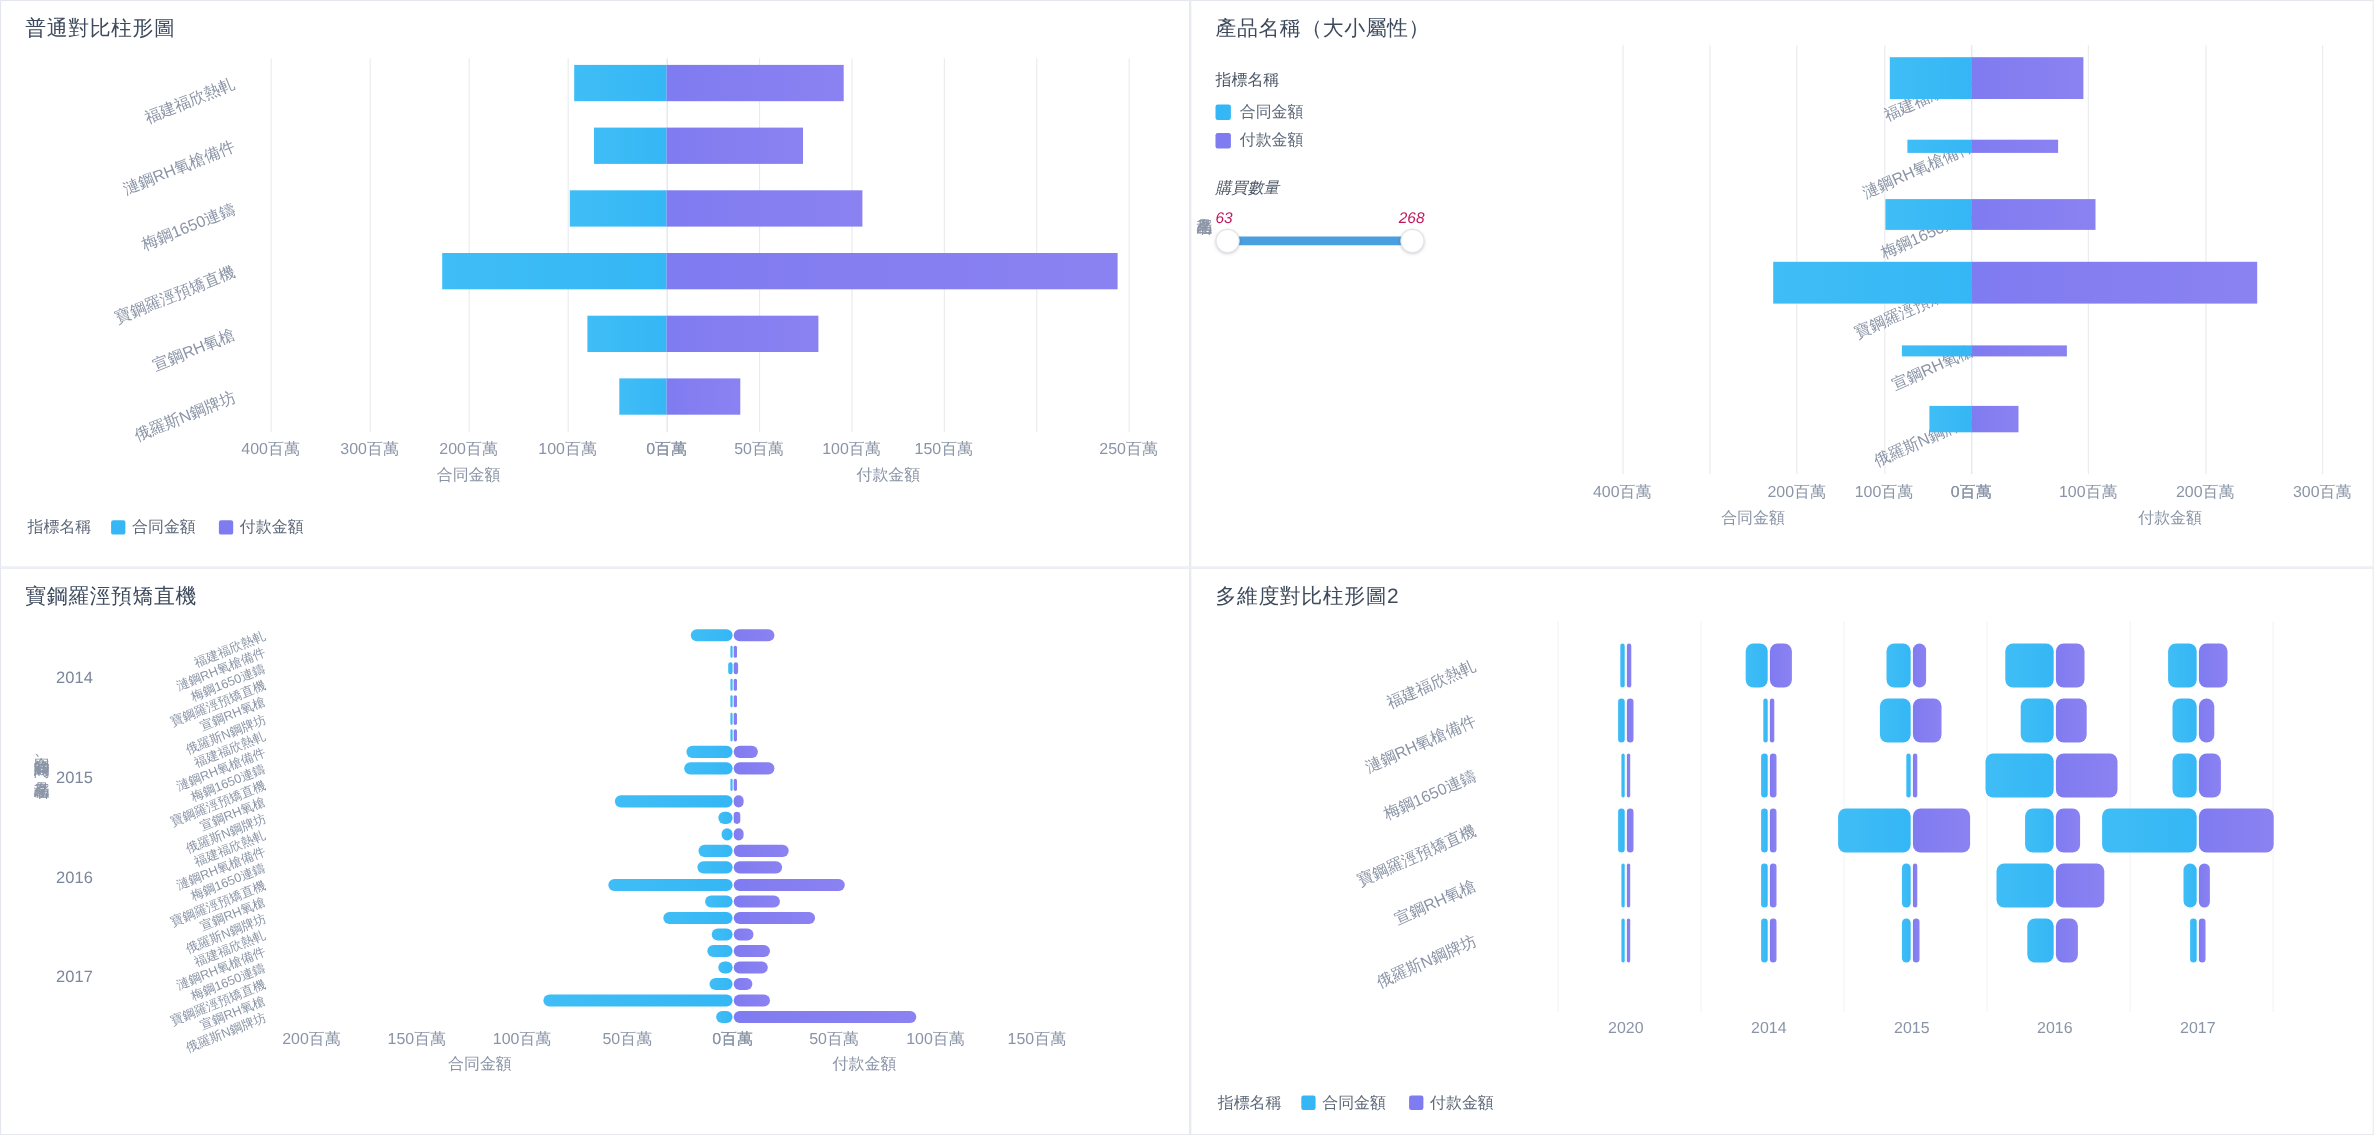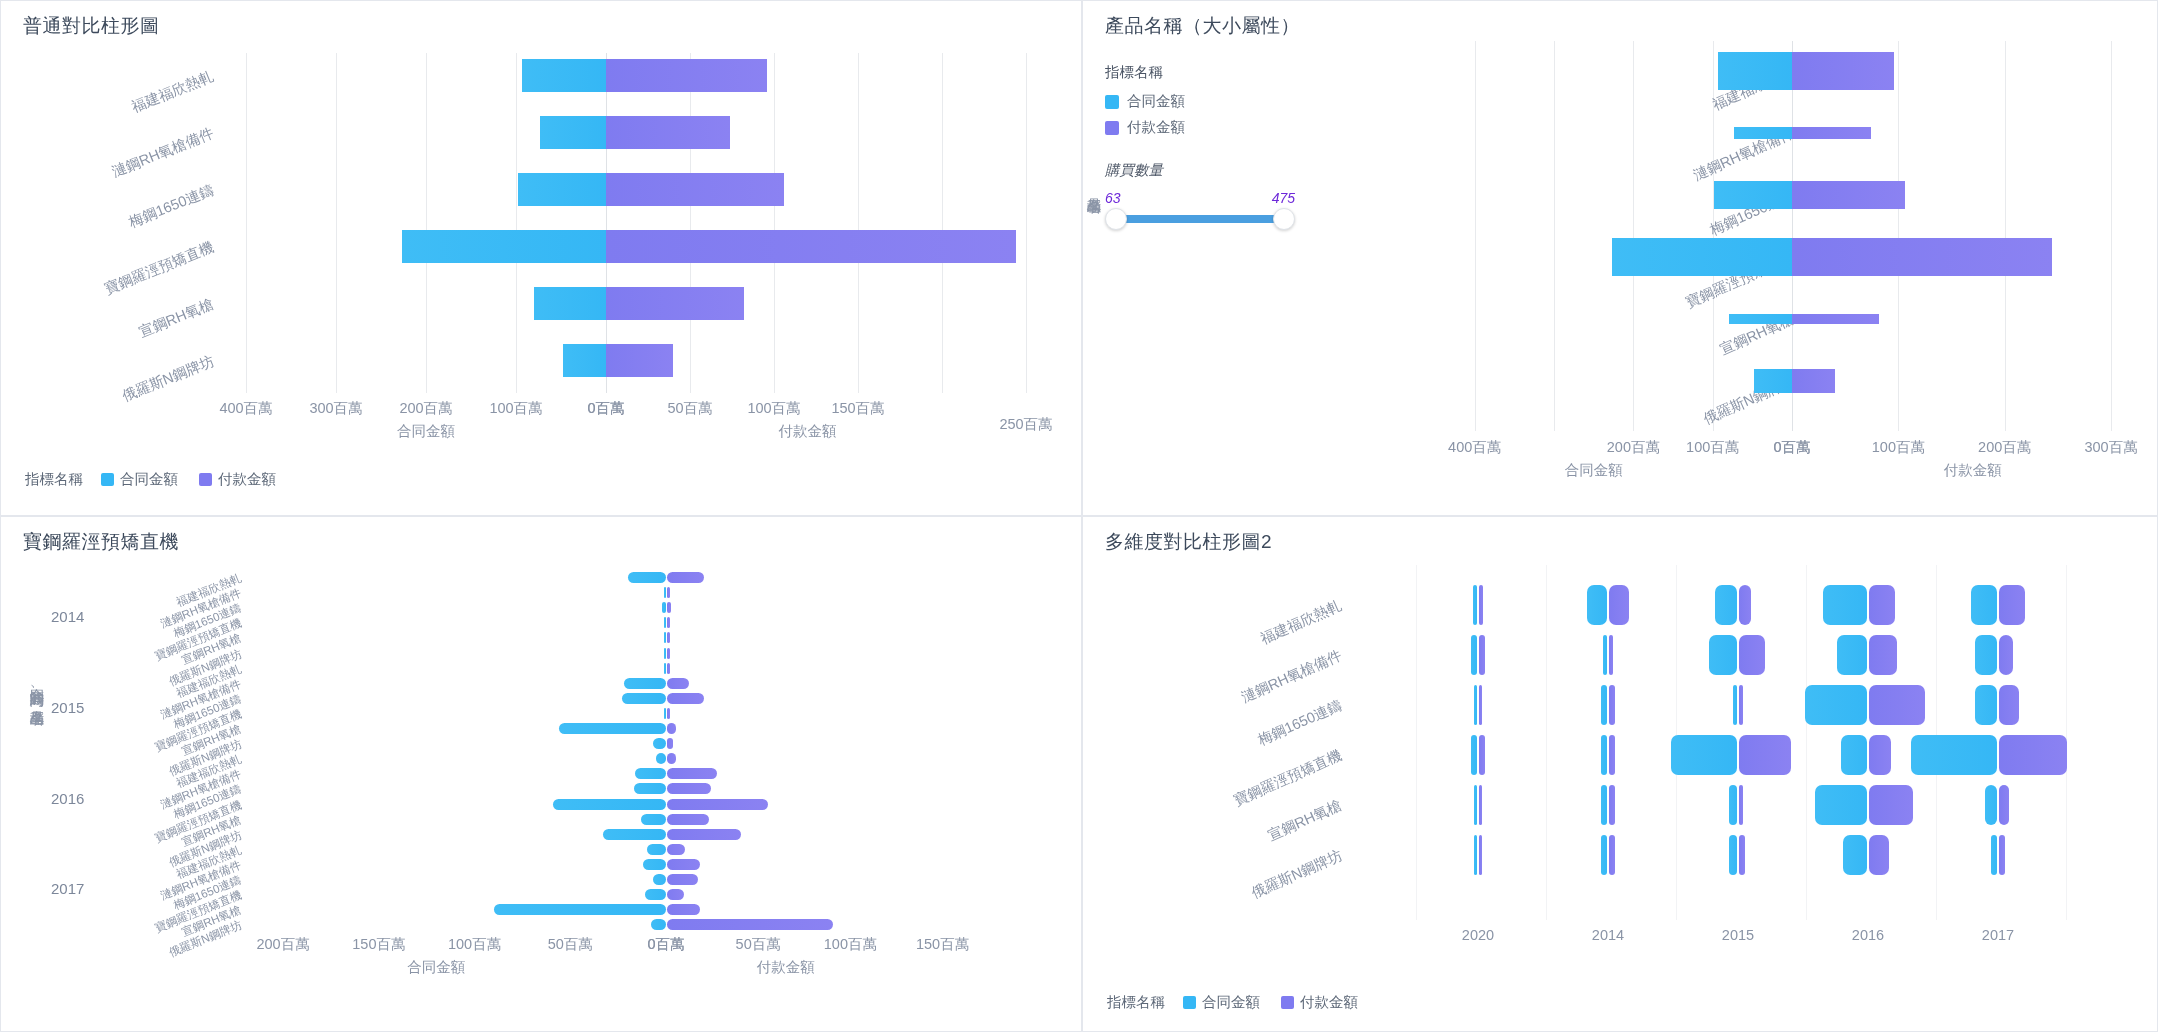--- a/index.html
+++ b/index.html
@@ -74,21 +74,21 @@
   .legend .sw { width: 13px; height: 13px; display:inline-block; border-radius: 2px; }
   .legend .item { display: flex; align-items: center; gap: 6px; margin-right: 12px; }
   
   .legend-v { position: absolute; font-size: 14.5px; color: #5d6878; }
   .legend-v .lg-title { display:block; margin-bottom: 10px; color:#4b5565; }
   .legend-v .item { display:flex; align-items:center; gap: 8px; margin-bottom: 7px; }
   .legend-v .sw { width: 14px; height: 14px; border-radius: 2px; display:inline-block; }
   
   .slider-wrap { position: absolute; width: 190px; font-style: italic; }
   .slider-title { font-size: 14.5px; color: #4b5565; margin-bottom: 10px; display:block; }
-  .slider-vals { display: flex; justify-content: space-between; font-size: 14px; color: #6d28d9; margin-bottom: 2px; }
+  .slider-vals { display: flex; justify-content: space-between; font-size: 14px; color: #be185d; margin-bottom: 2px; }
   .slider-track { position: relative; height: 22px; }
   .slider-fill { position:absolute; left: 10px; right: 10px; top: 7px; height: 8px; background: #4a9fe0; border-radius: 4px; }
   .slider-knob { position: absolute; top: 0; width: 22px; height: 22px; border-radius: 50%; background:#fff; border: 1px solid #dfe3e8; box-shadow: 0 1px 3px rgba(0,0,0,.18); }
   .vaxis-title {
     position: absolute; font-size: 14.5px; color: #8a94a6;
     writing-mode: vertical-rl; text-orientation: upright; letter-spacing: 1px;
   }
   .yr { position:absolute; font-size: 15px; color: #7c879a; }
 </style>
 </head>
@@ -111,21 +111,21 @@
         <div class="gridline axis0" style="left:605.0px;top:52px;height:340px;"></div>
         <div class="xtick" style="left:605.0px;top:398px;">0百萬</div>
         <div class="xtick" style="left:605.0px;top:398px;">0百萬</div>
         <div class="gridline" style="left:689.0px;top:52px;height:340px;"></div>
         <div class="xtick" style="left:689.0px;top:398px;">50百萬</div>
         <div class="gridline" style="left:773.0px;top:52px;height:340px;"></div>
         <div class="xtick" style="left:773.0px;top:398px;">100百萬</div>
         <div class="gridline" style="left:857.0px;top:52px;height:340px;"></div>
         <div class="xtick" style="left:857.0px;top:398px;">150百萬</div>
         <div class="gridline" style="left:1025.0px;top:52px;height:340px;"></div>
-        <div class="xtick" style="left:1025.0px;top:398px;margin-top:16px;">250百萬</div>
+        <div class="xtick" style="left:1025.0px;top:398px;">250百萬</div>
         <div class="gridline" style="left:941.0px;top:52px;height:340px;"></div>
         <div class="axis-title" style="left:425px;top:421px;">合同金額</div>
         <div class="axis-title" style="left:806.6176470588235px;top:421px;">付款金額</div>
         <div class="ylab" style="right:870px;top:64.5px;">福建福欣熱軋</div>
         <div class="bar left" style="left:521.3px;top:58px;width:83.7px;height:33px;"></div>
         <div class="bar right" style="left:605px;top:58px;width:161.3px;height:33px;"></div>
         <div class="ylab" style="right:870px;top:121.5px;">漣鋼RH氧槍備件</div>
         <div class="bar left" style="left:539.3px;top:115px;width:65.7px;height:33px;"></div>
         <div class="bar right" style="left:605px;top:115px;width:124.3px;height:33px;"></div>
         <div class="ylab" style="right:870px;top:178.5px;">梅鋼1650連鑄</div>
@@ -167,21 +167,21 @@
       <span class="item">
         <span class="sw" style="background:#7f7bf0"></span>
         <span>付款金額</span>
       </span>
     </div>
 
     <div class="slider-wrap" style="left:22px; top:160px;">
       <span class="slider-title">購買數量</span>
       <div class="slider-vals">
         <span>63</span>
-        <span>475</span>
+        <span>268</span>
       </div>
       <div class="slider-track">
         <div class="slider-fill"></div>
         <div class="slider-knob" style="left:0px;"></div>
         <div class="slider-knob" style="left:168px;"></div>
       </div>
     </div>
 
     <div class="vaxis-title" style="left:1px; top:185px;">產品名稱</div>
 

